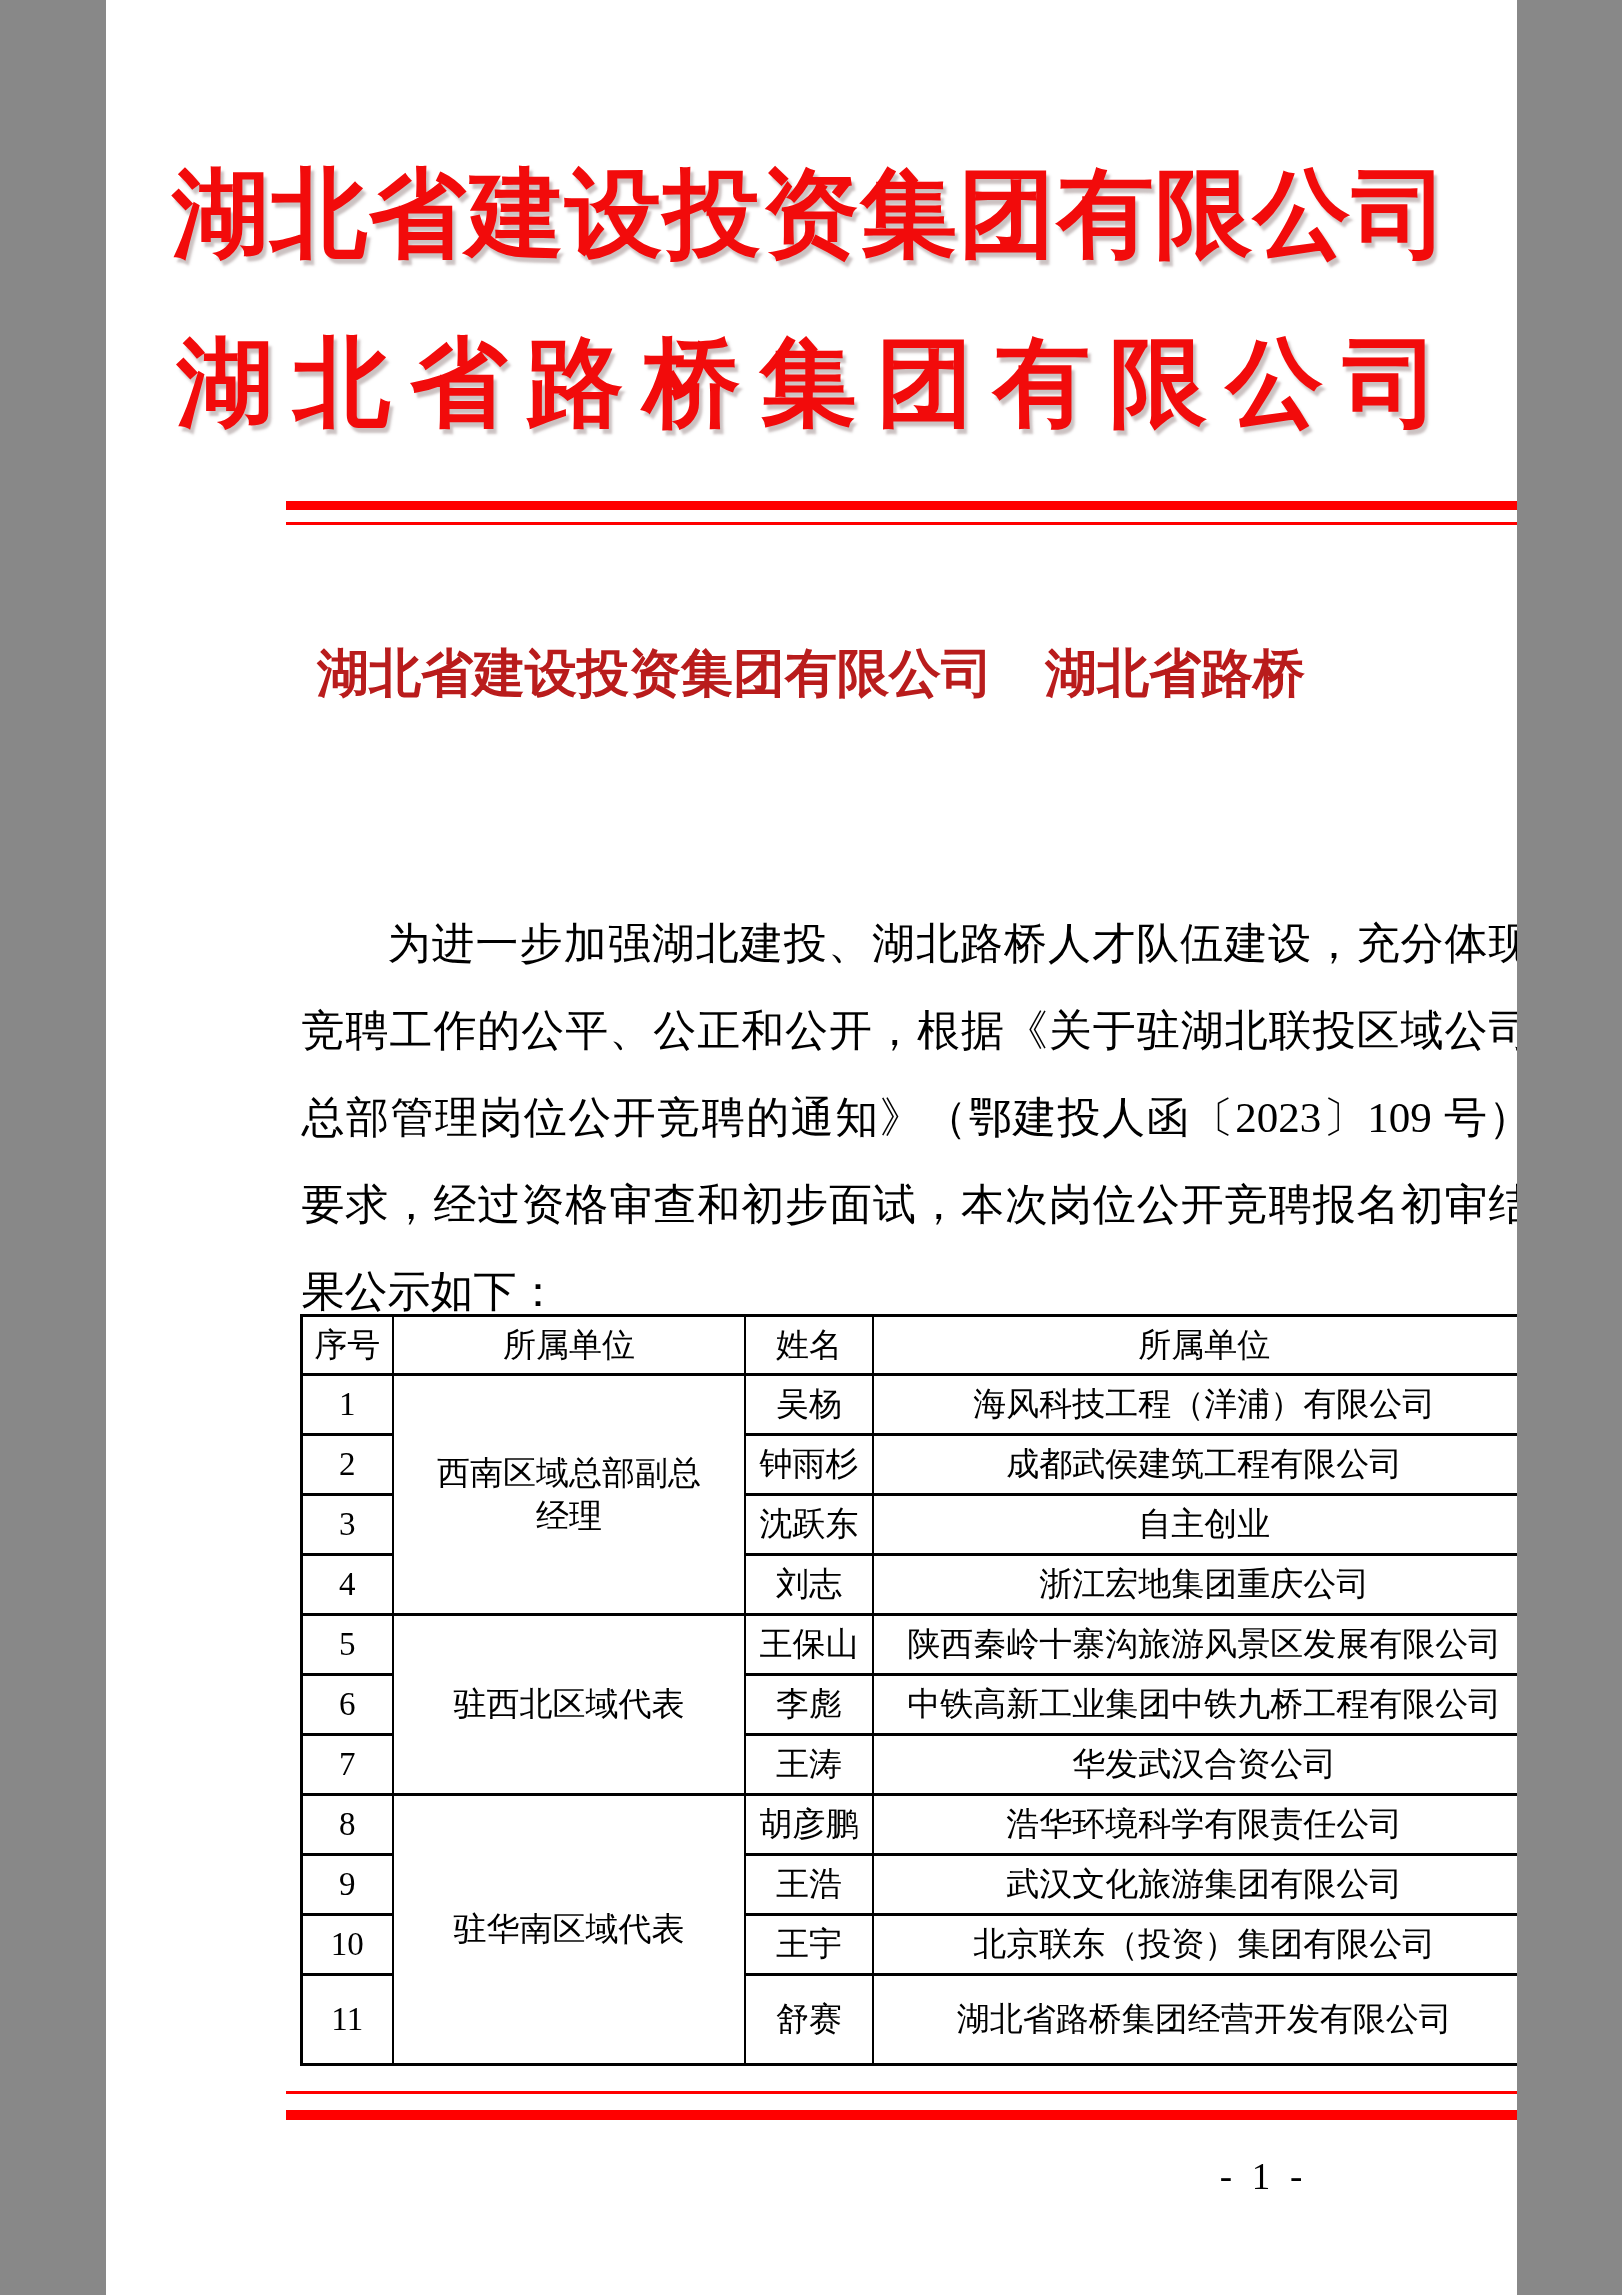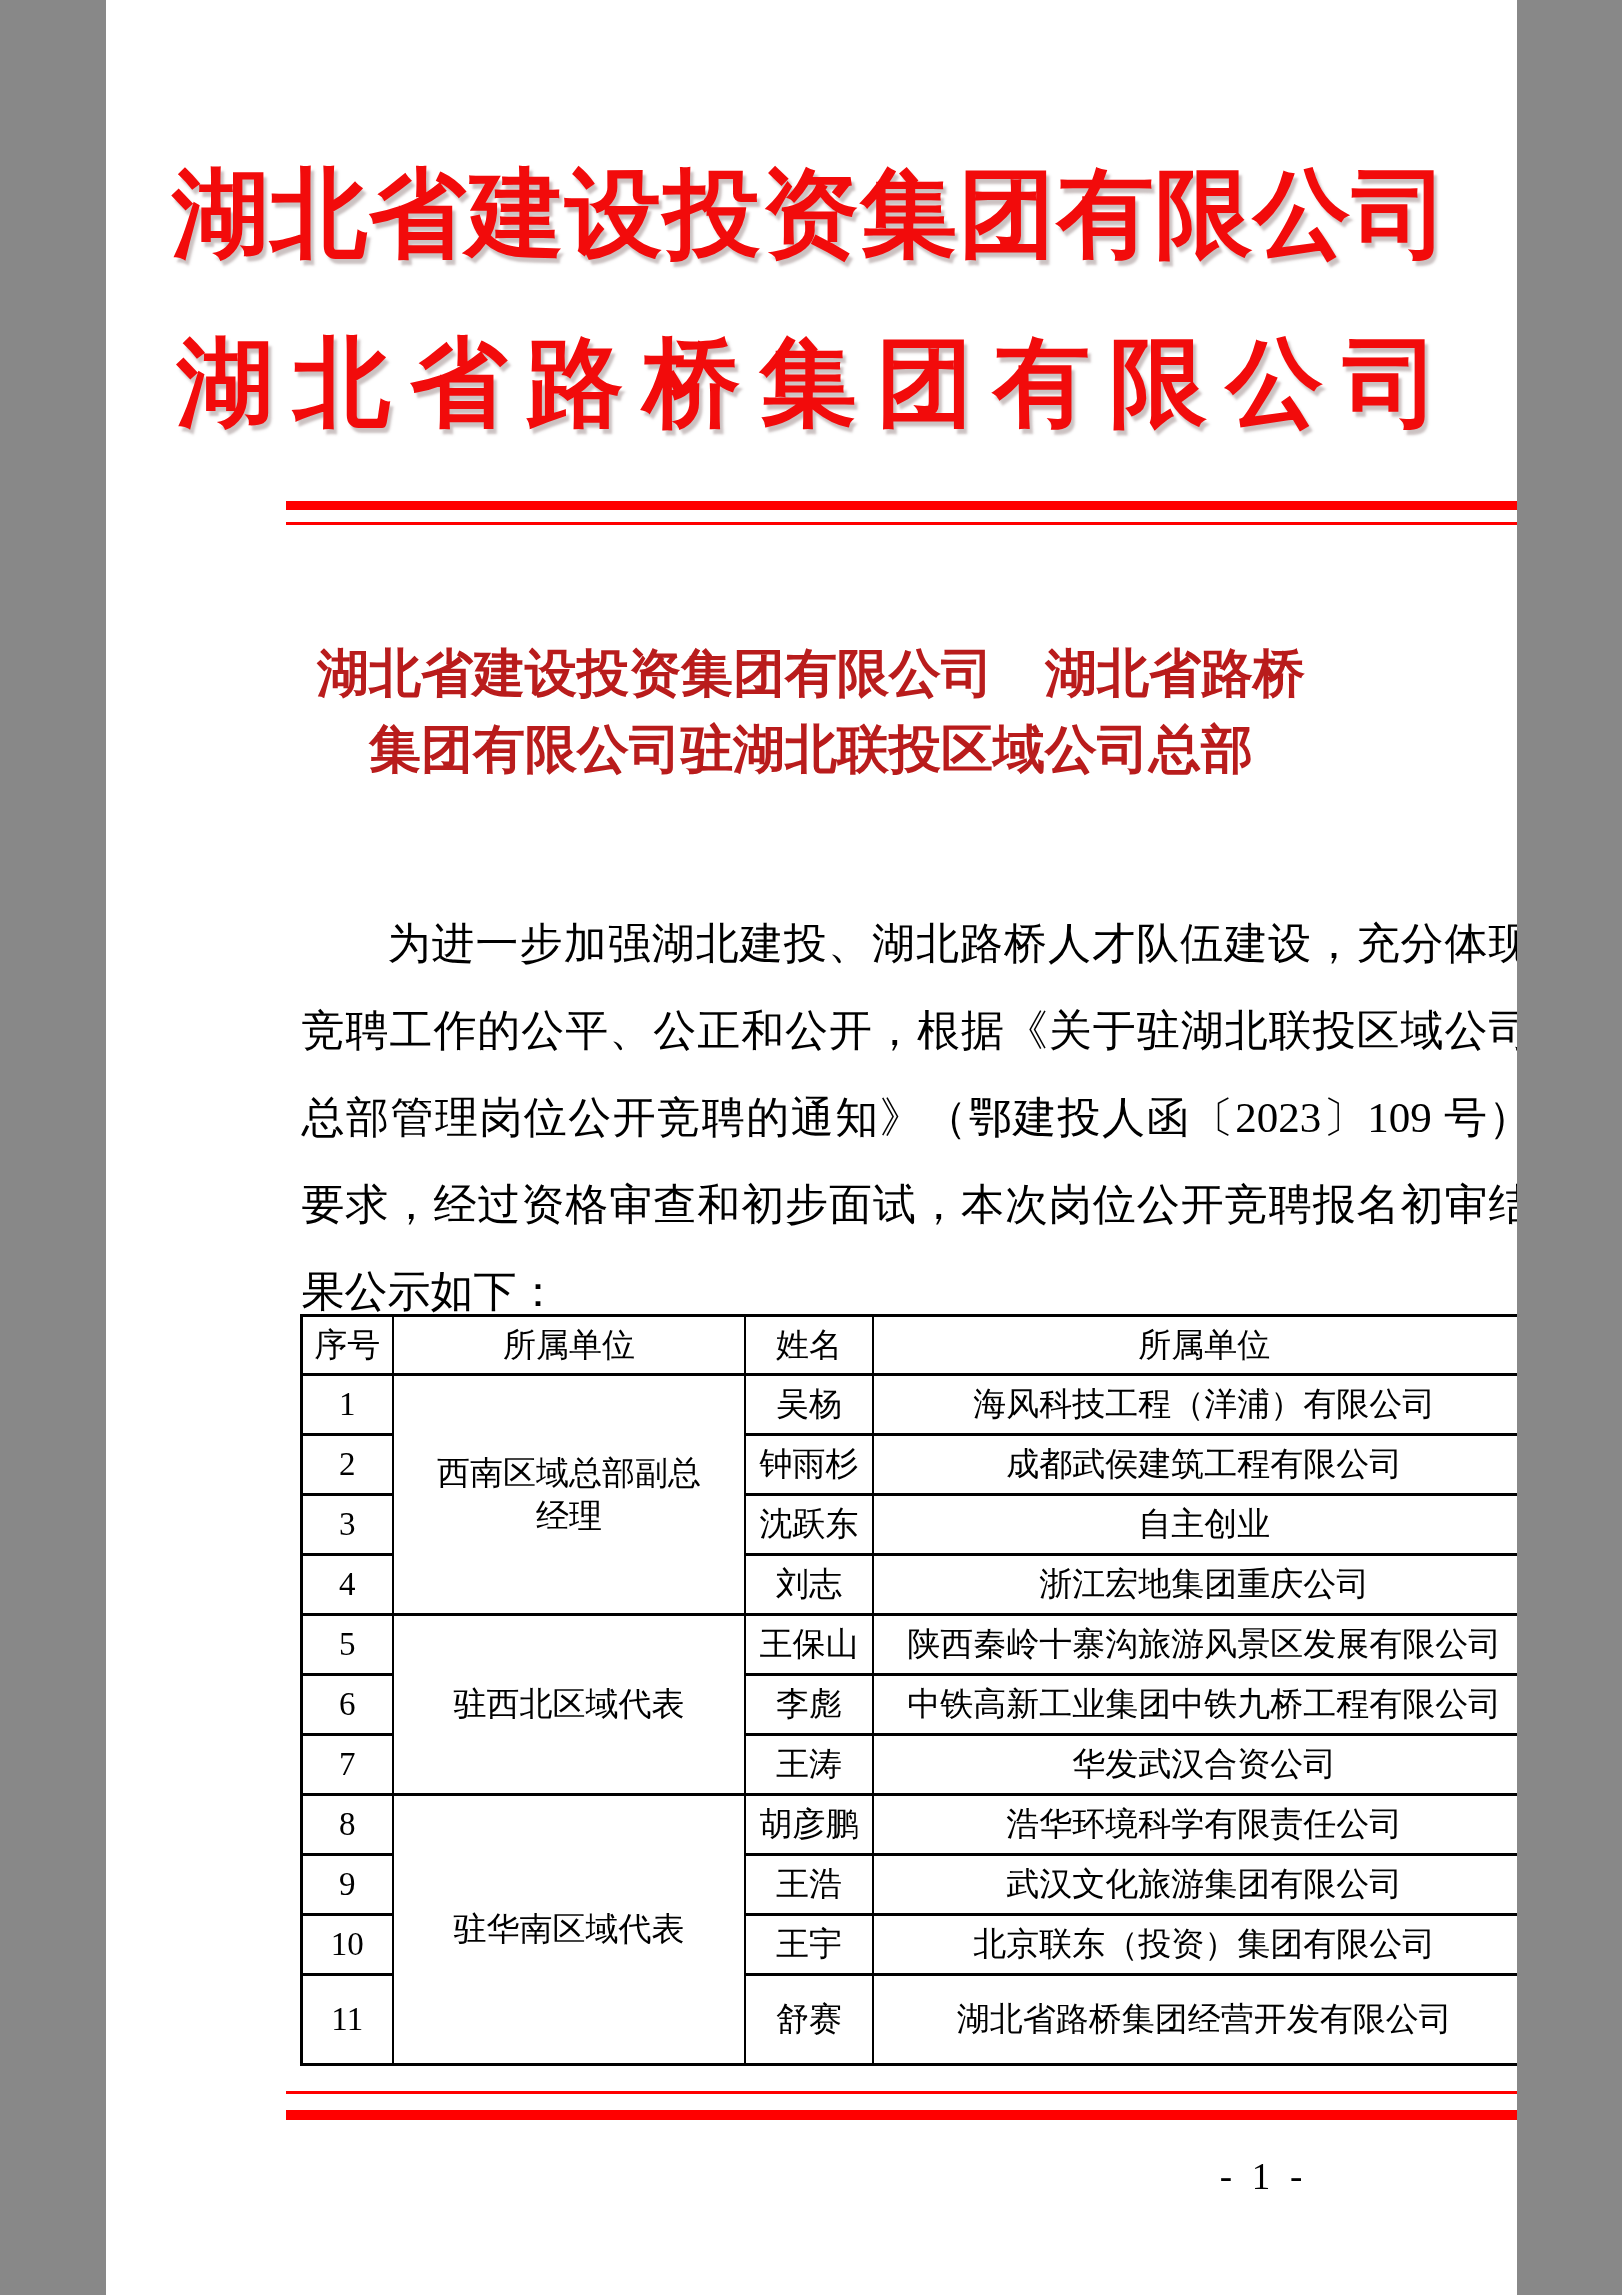--- a/index.html
+++ b/index.html
@@ -49,21 +49,20 @@
   <div class="letterhead">
     <div class="lh-line1">湖北省建设投资集团有限公司</div>
     <div class="lh-line2">湖北省路桥集团有限公司</div>
   </div>
 
   <div class="rule rule-top-thick"></div>
   <div class="rule rule-top-thin"></div>
 
   <div class="doc-title">
     <div>湖北省建设投资集团有限公司　湖北省路桥</div>
-    <div>集团有限公司驻湖北联投区域公司总部</div>
   </div>
 
   <div class="body-text">为进一步加强湖北建投、湖北路桥人才队伍建设，充分体现竞聘工作的公平、公正和公开，根据《关于驻湖北联投区域公司总部管理岗位公开竞聘的通知》（鄂建投人函〔2023〕109 号）要求，经过资格审查和初步面试，本次岗位公开竞聘报名初审结果公示如下：</div>
 
   <table class="roster">
     <colgroup>
       <col style="width:92px">
       <col style="width:352px">
       <col style="width:128px">
       <col style="width:663px">

